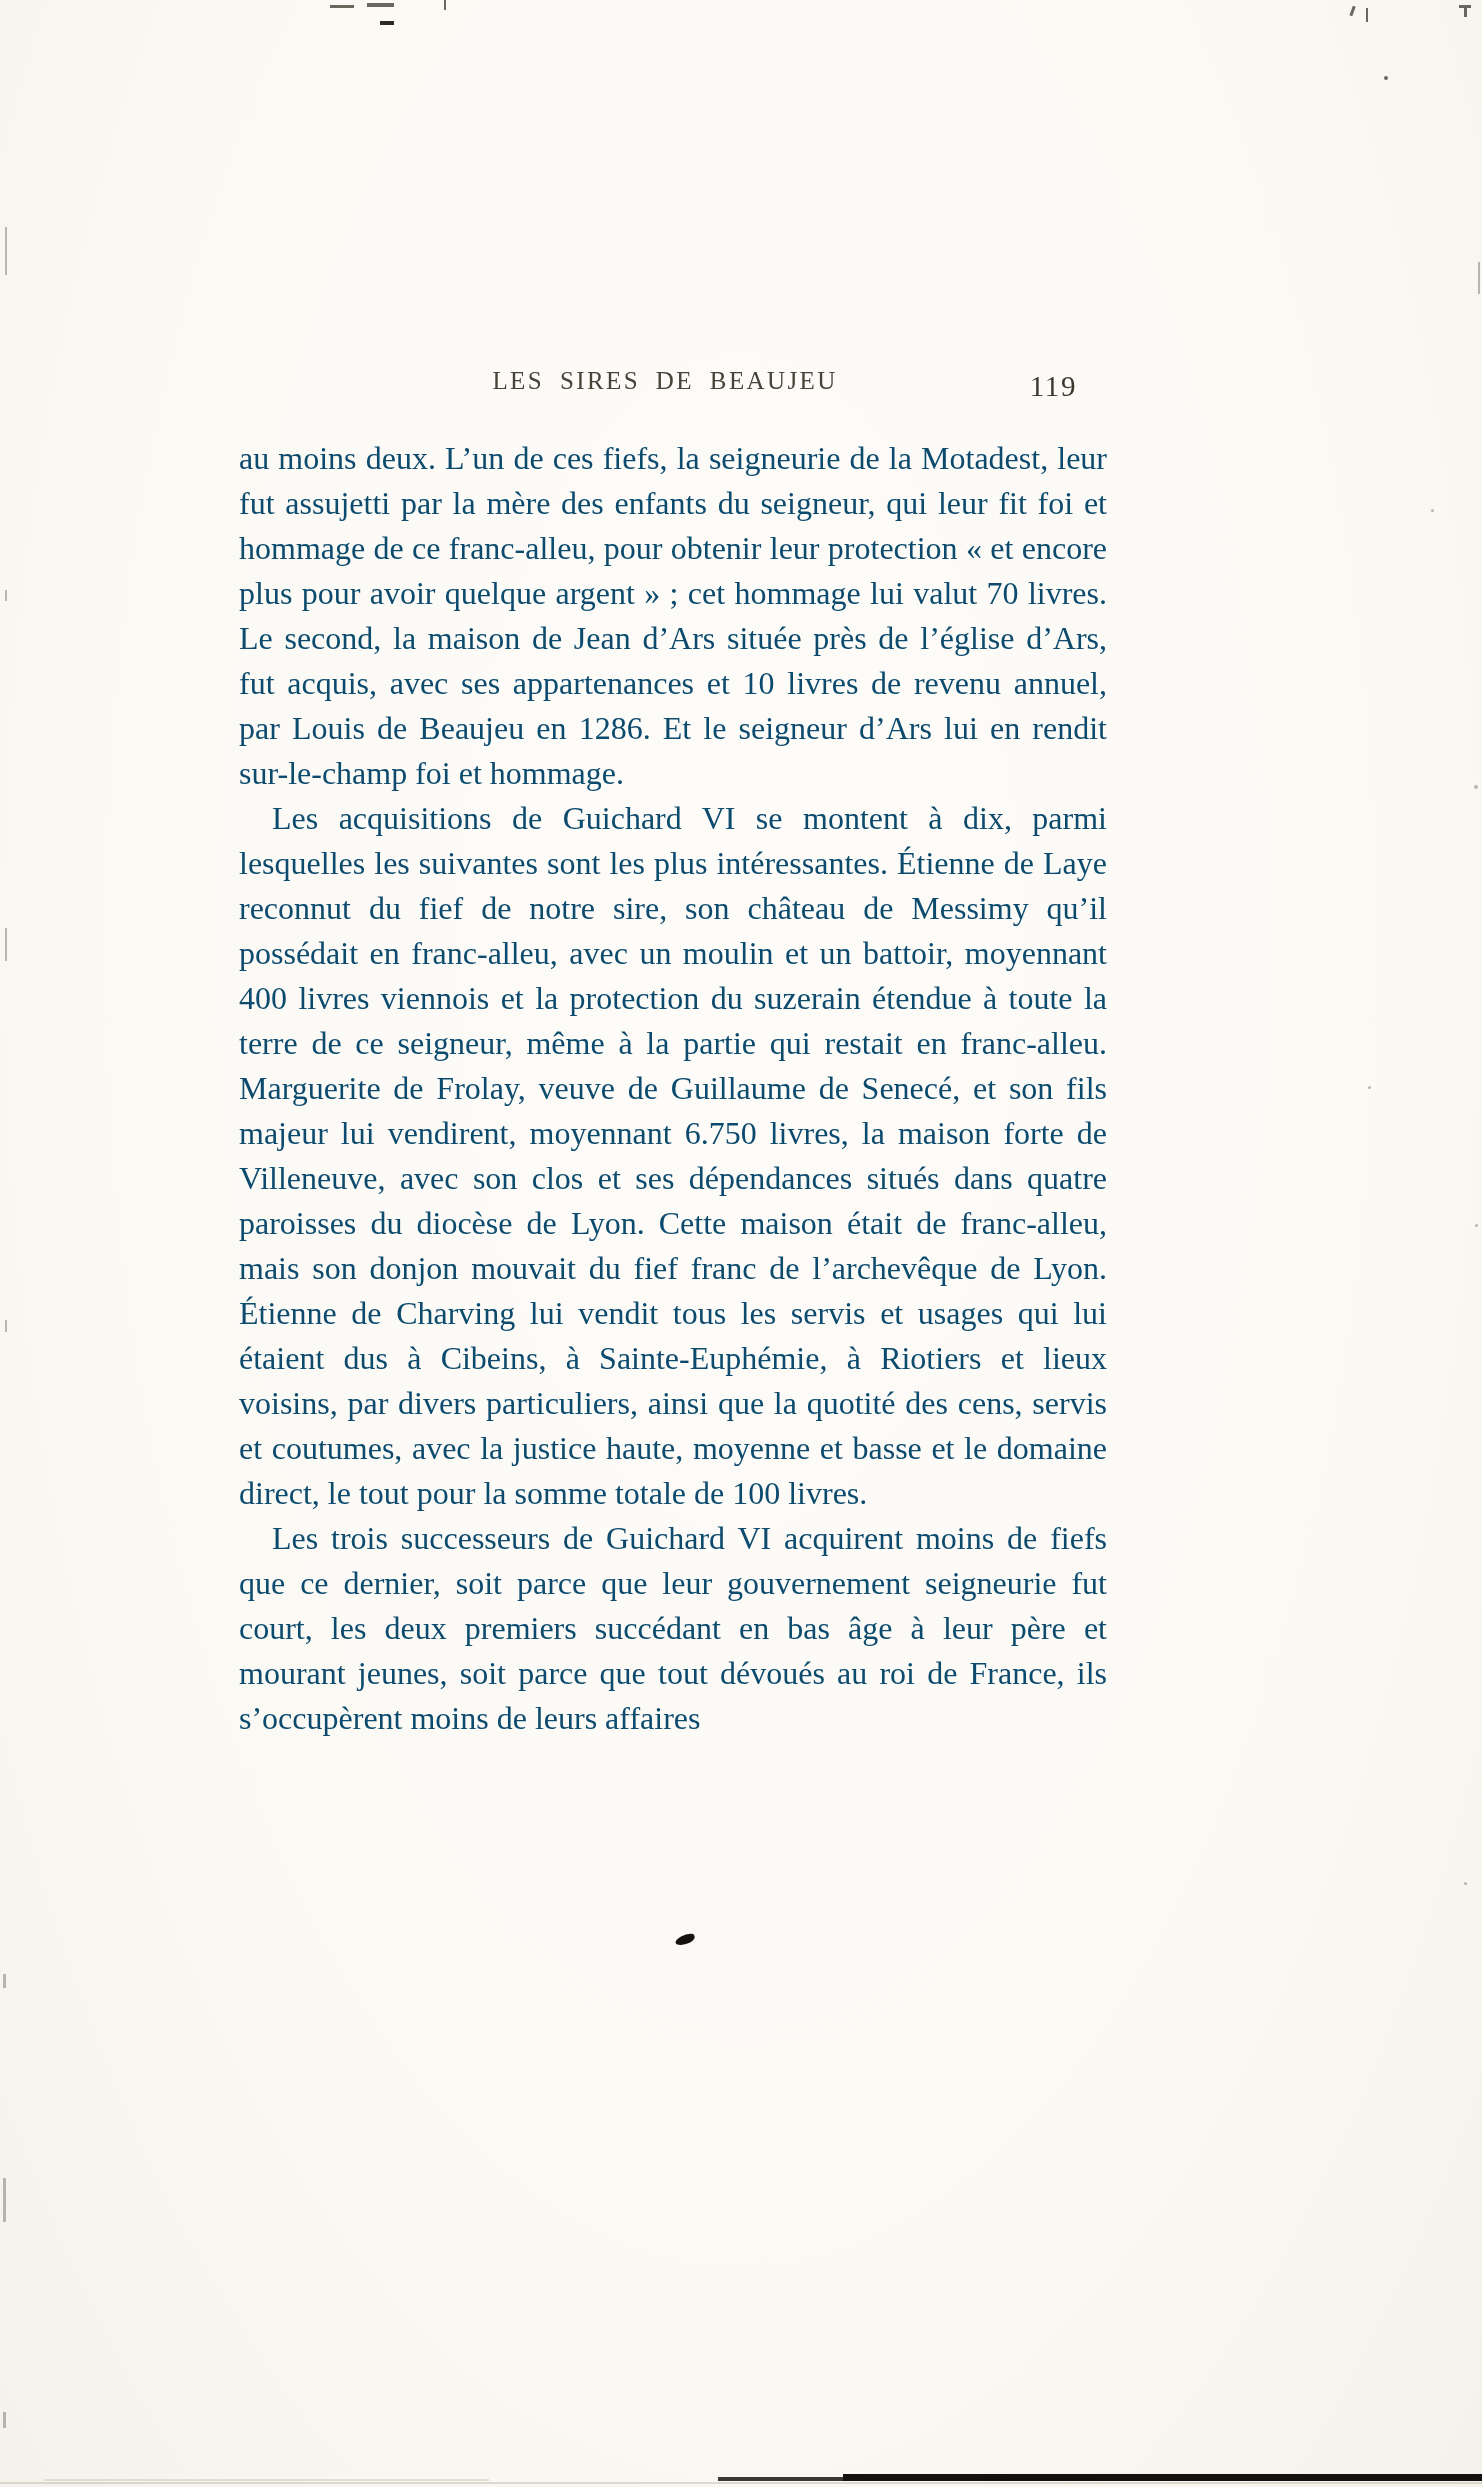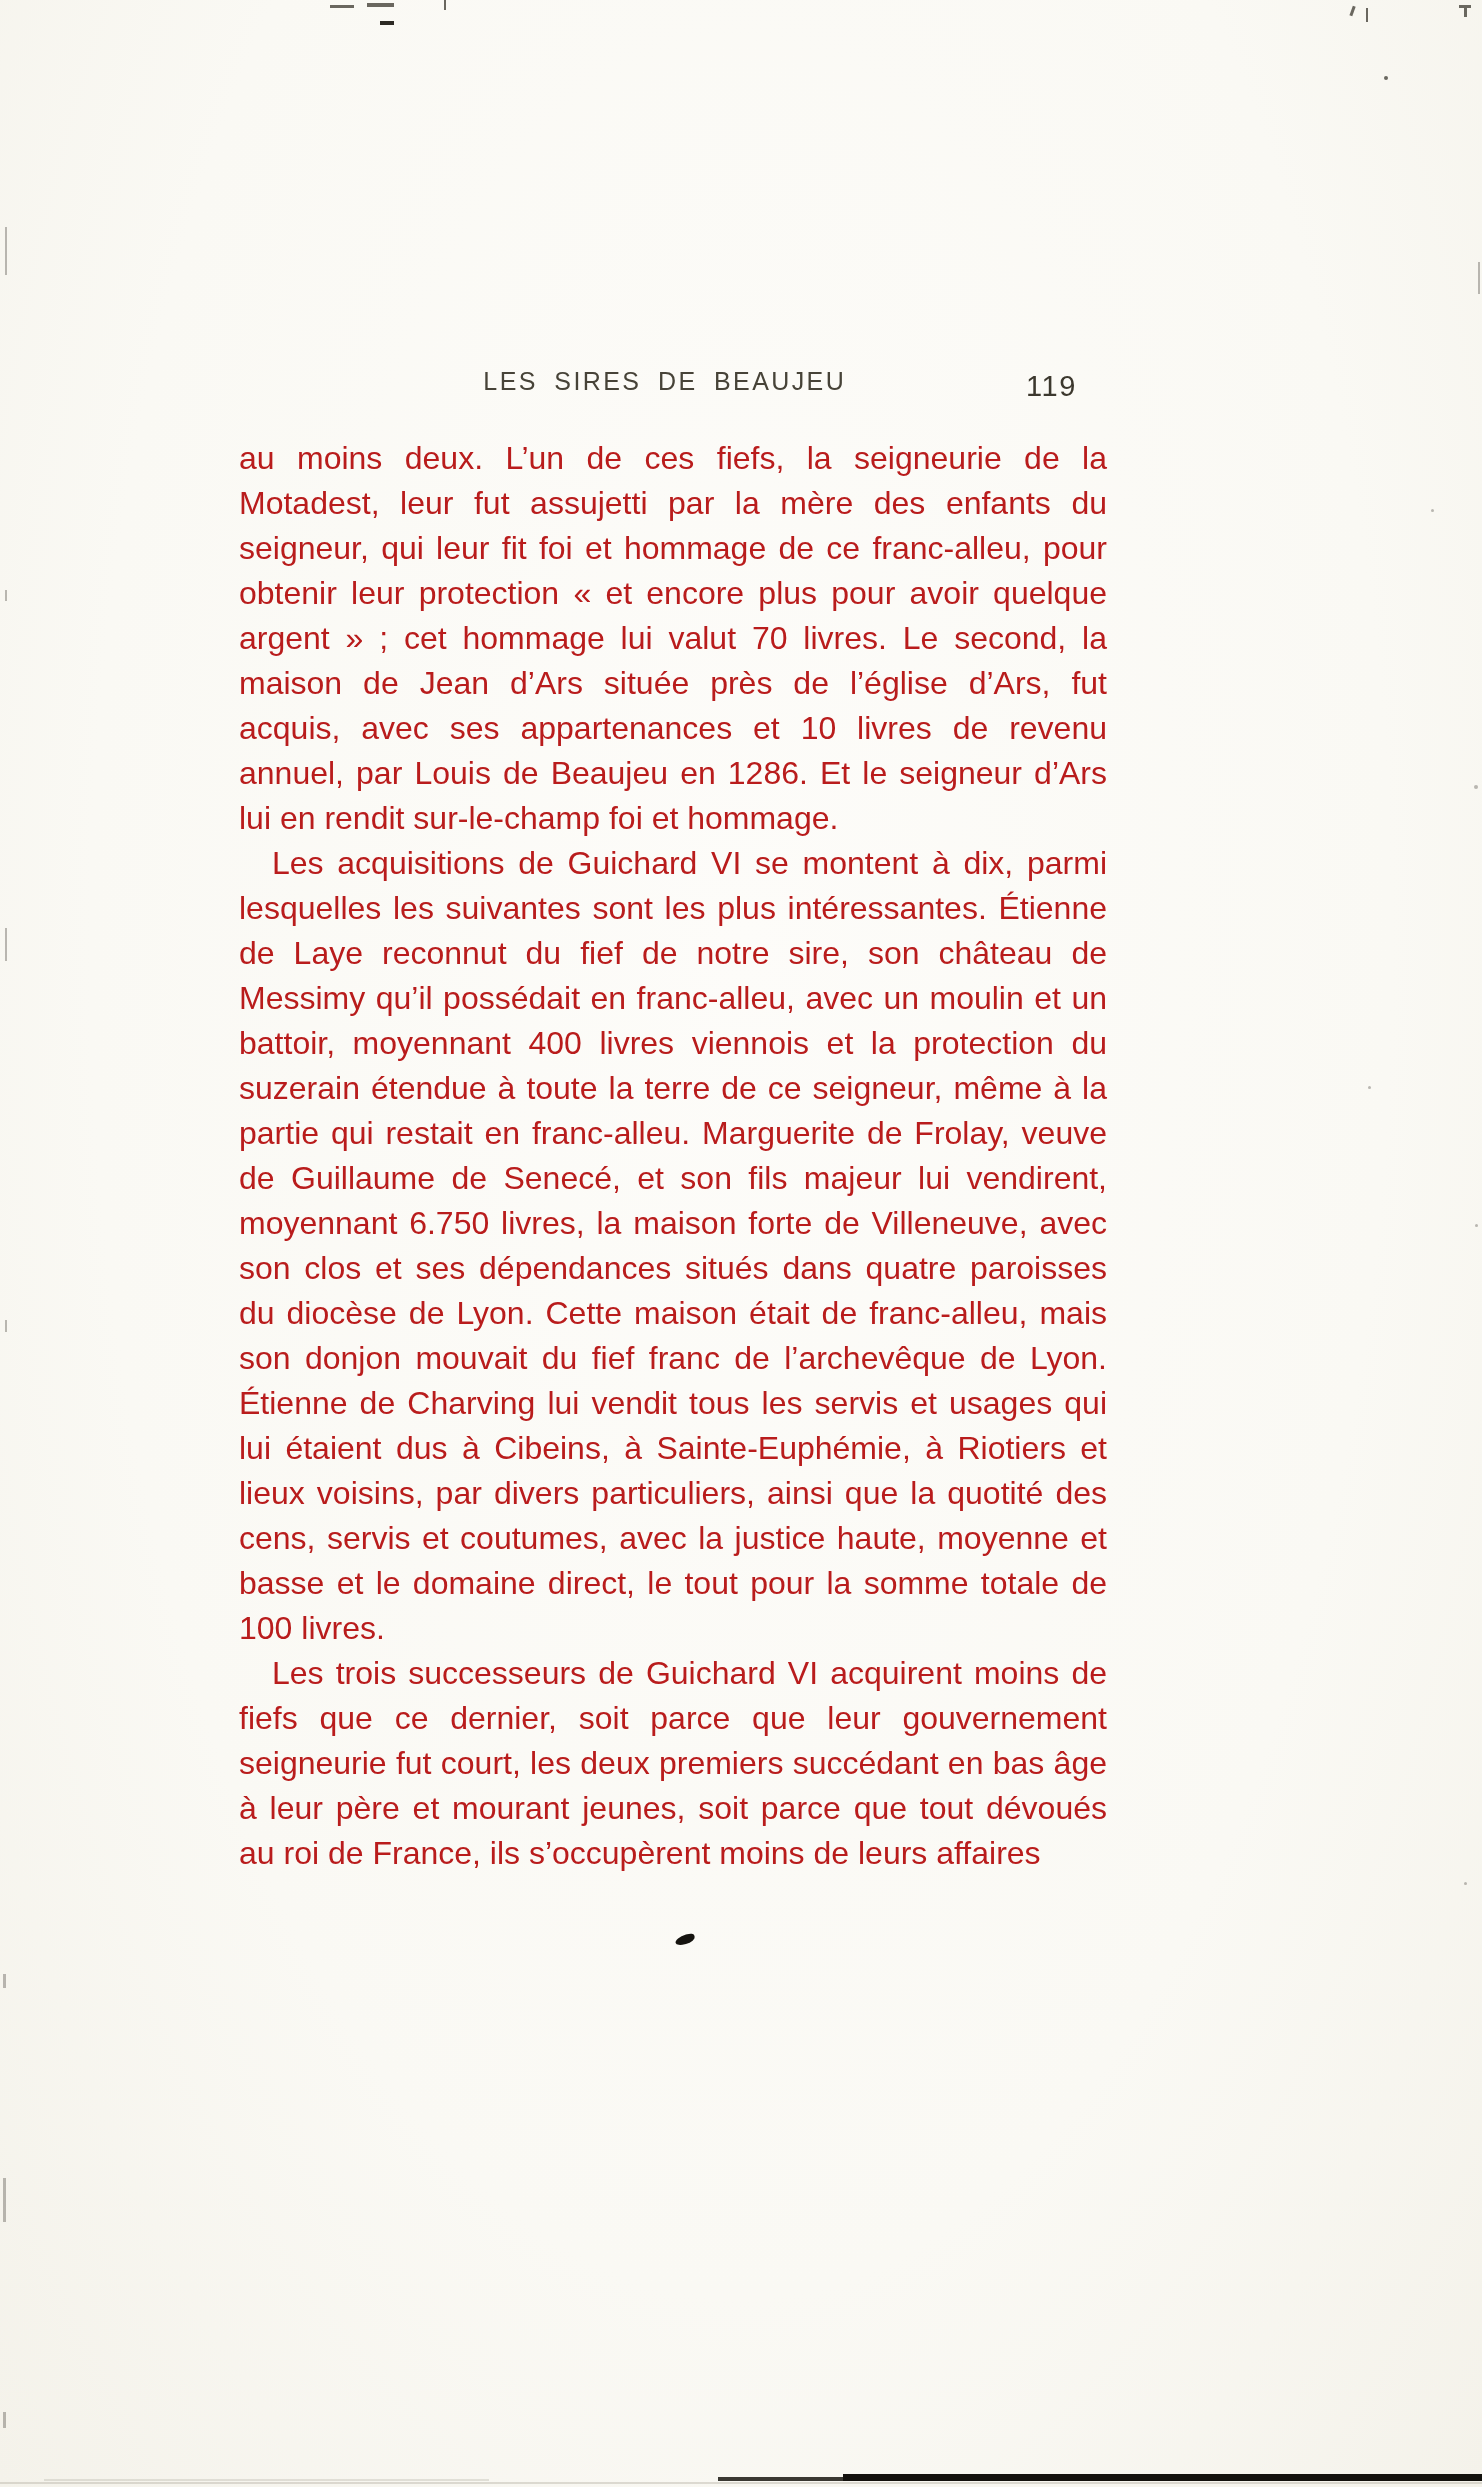--- a/index.html
+++ b/index.html
@@ -9,21 +9,21 @@
   body {
     width: 1482px;
     height: 2487px;
     overflow: hidden;
     background: radial-gradient(ellipse at 50% 38%, #fdfcf9 0%, #faf9f4 62%, #f4f2ea 100%);
   }
   .page {
     position: relative;
     width: 1482px;
     height: 2487px;
-    font-family: Liberation Sans, sans-serif;
+    font-family: Liberation Serif, serif;
     color: #39362e;
   }
 
   
   .running-header {
     position: absolute;
     left: 238px;
     top: 364px;
     width: 868px;
     height: 35px;
@@ -50,21 +50,21 @@
 
   
   .text-column {
     position: absolute;
     left: 239px;
     top: 436px;
     width: 868px;
     font-size: 32px;
     line-height: 45px;
     text-align: justify;
-    color: #b91c1c;
+    color: #0c4a6e;
   }
   .text-column p {
     margin: 0;
     padding: 0;
     text-indent: 33px;
   }
   .text-column p.continuation {
     text-indent: 0;
   }
 

